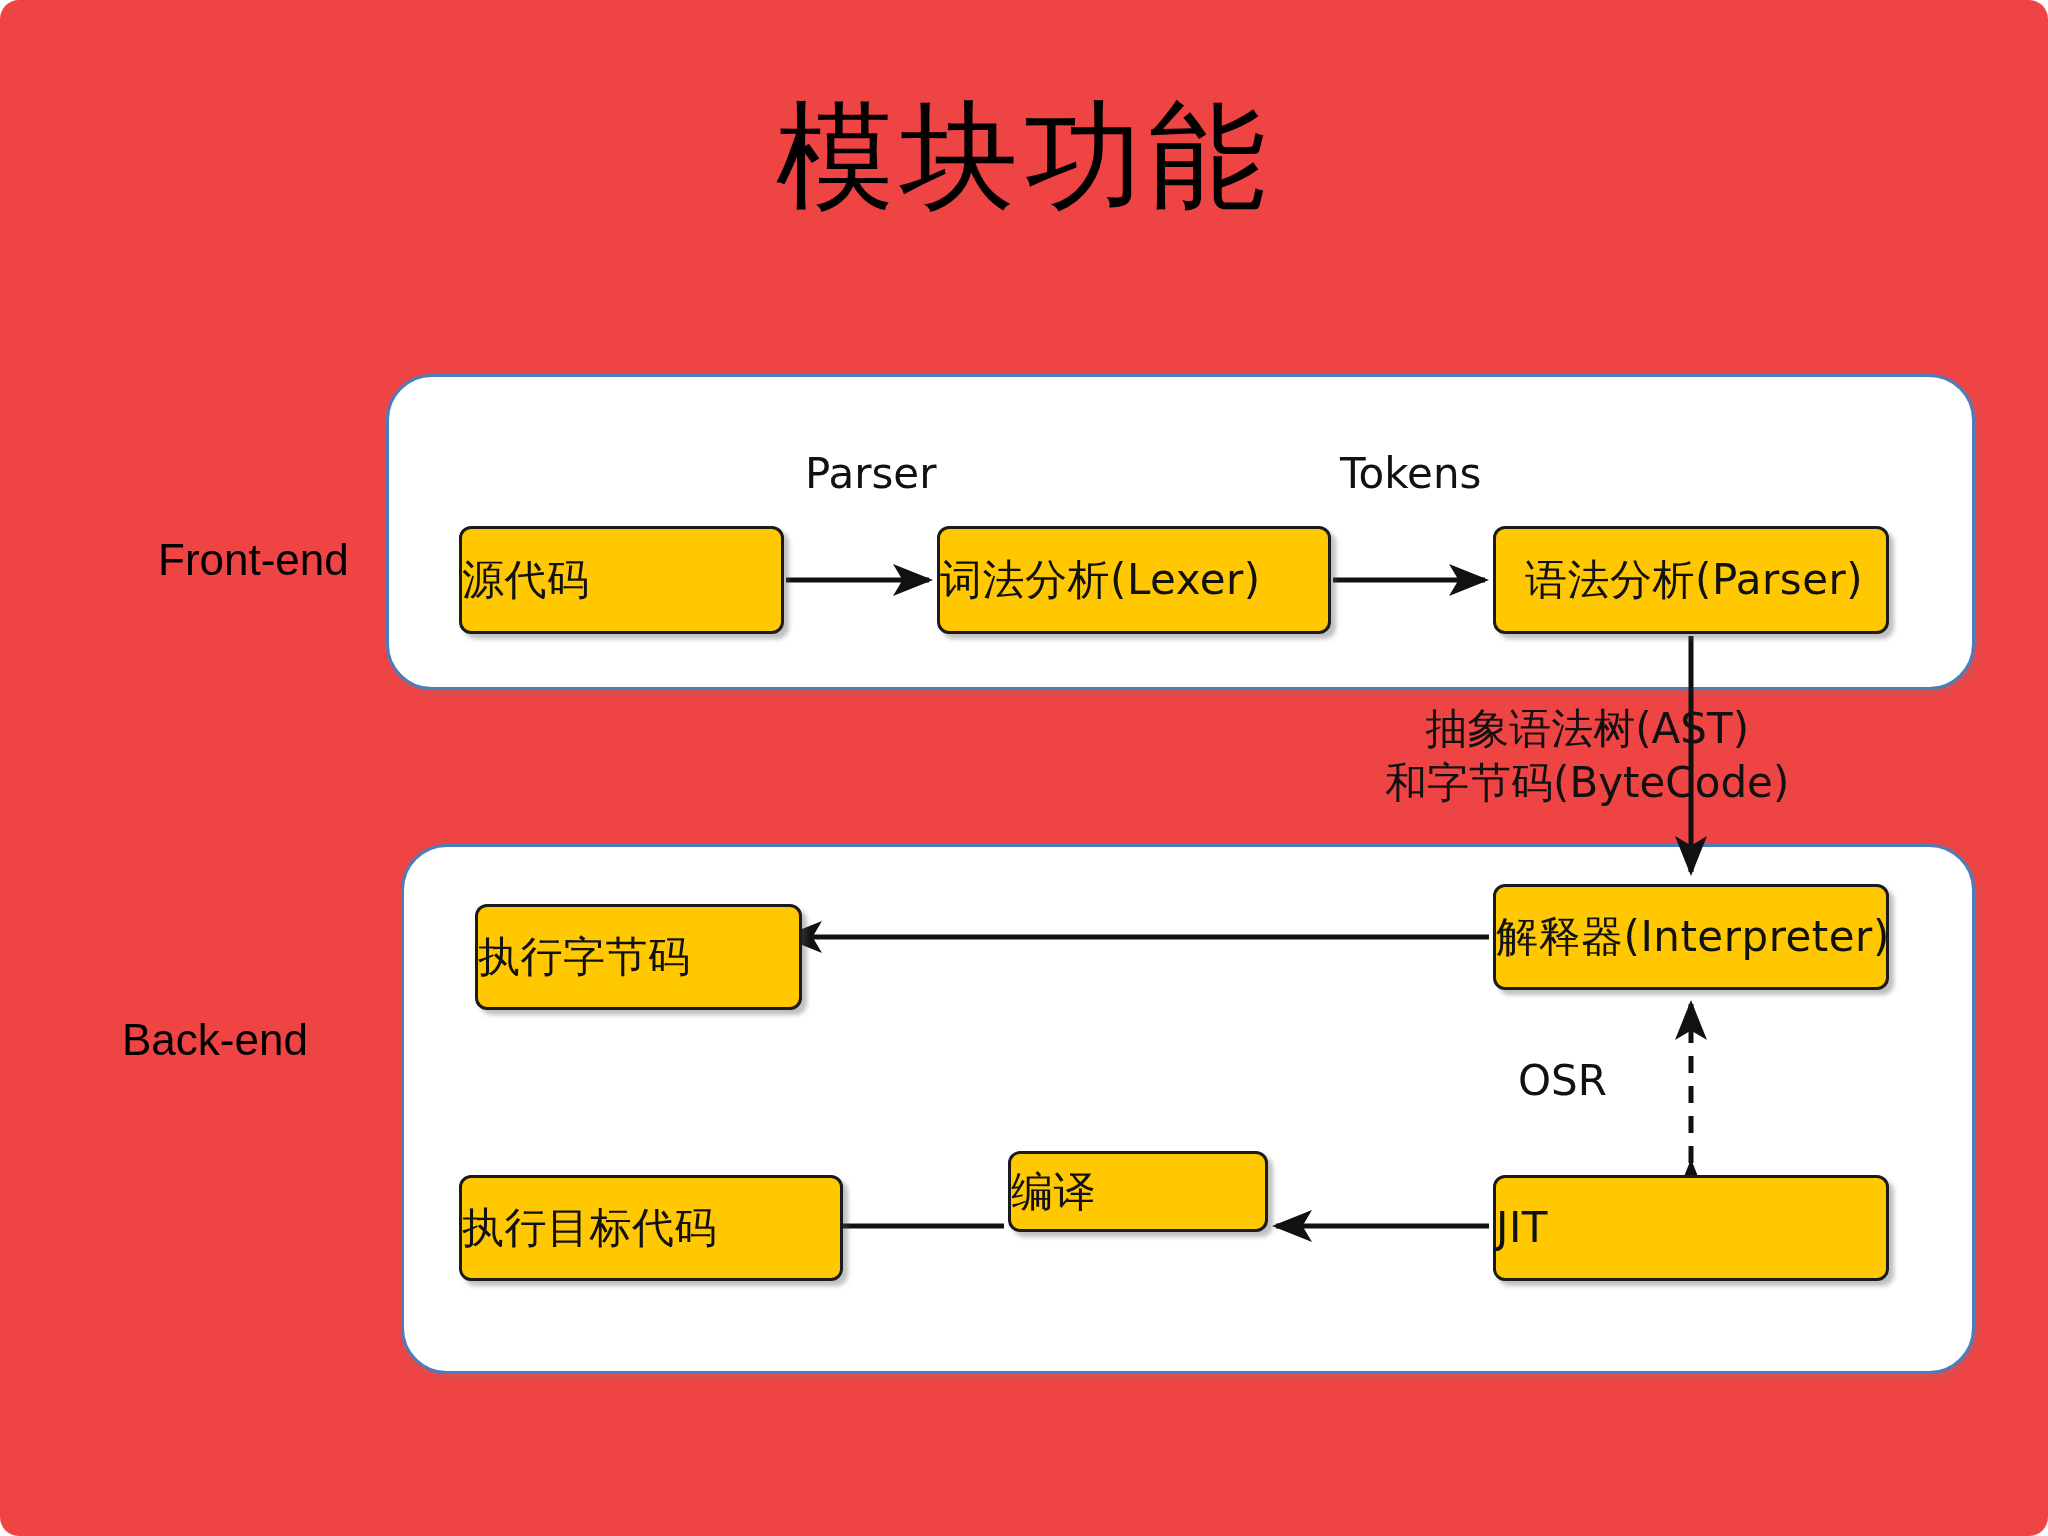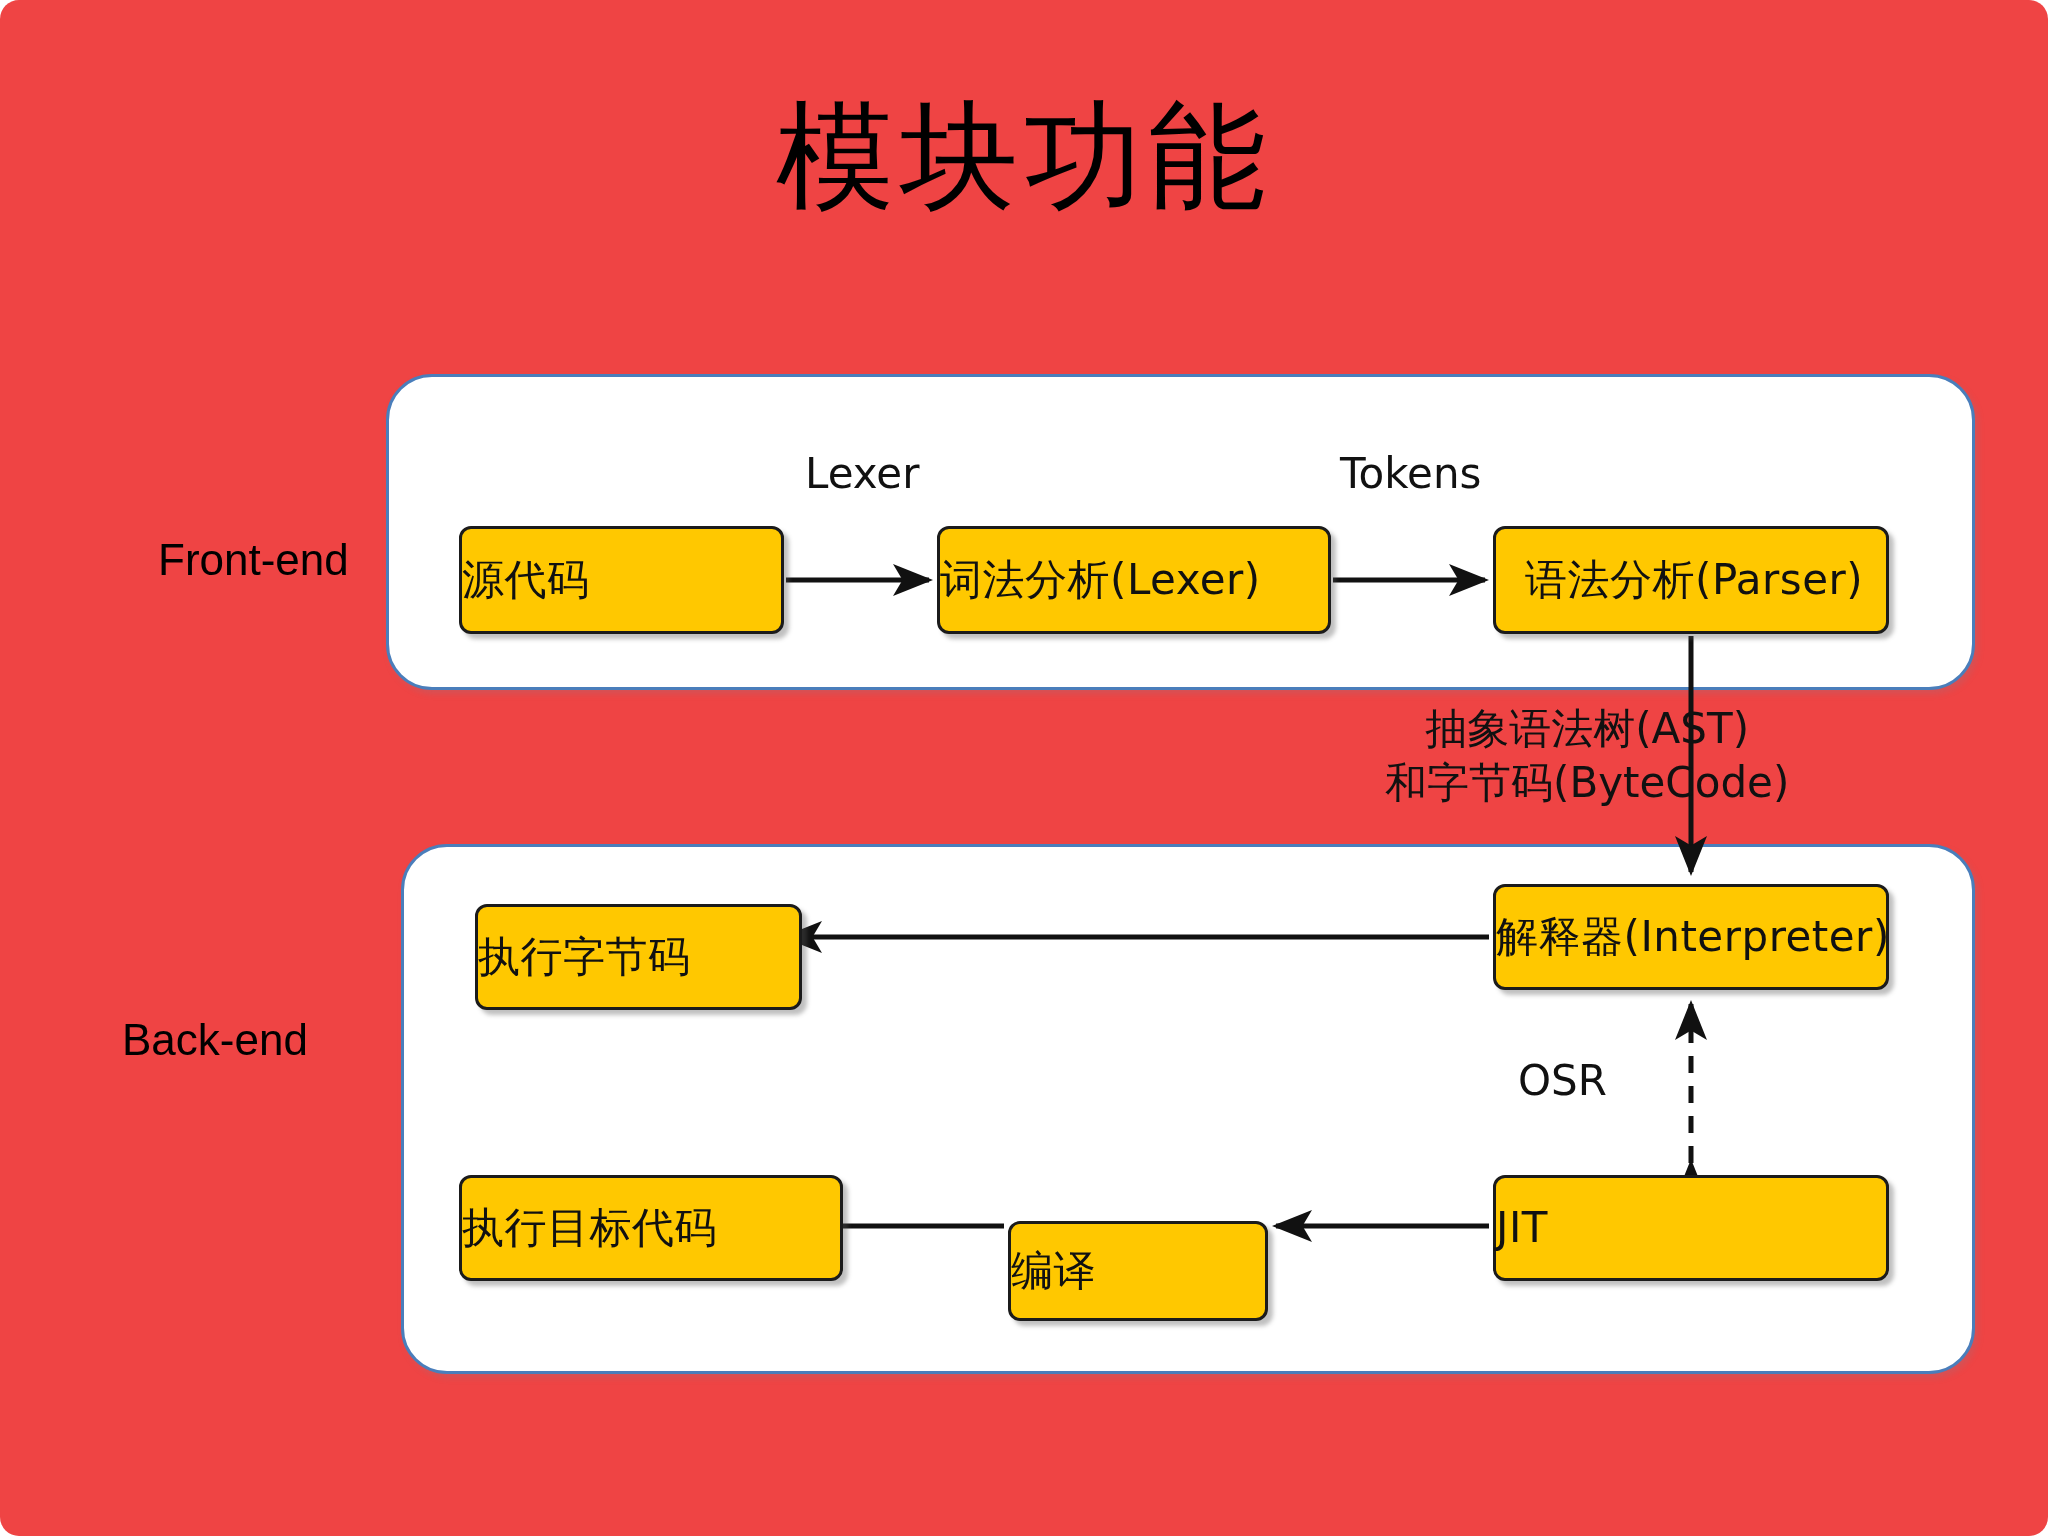--- a/index.html
+++ b/index.html
@@ -97,21 +97,21 @@
 
   
   #node-source   { left: 459px;  top: 526px;  width: 325px; height: 108px; }
   #node-lexer    { left: 937px;  top: 526px;  width: 394px; height: 108px; }
   #node-parser   { left: 1493px; top: 526px;  width: 396px; height: 108px; padding-left: 29px; }
 
   
   #node-exec-bytecode { left: 475px;  top: 904px;  width: 327px; height: 106px; }
   #node-interpreter   { left: 1493px; top: 884px;  width: 396px; height: 106px; }
   #node-exec-target   { left: 459px;  top: 1175px; width: 384px; height: 106px; }
-  #node-compile       { left: 1008px; top: 1221px; width: 260px; height: 100px; }
+  #node-compile       { left: 1008px; top: 1151px; width: 260px; height: 81px; }
   #node-jit           { left: 1493px; top: 1175px; width: 396px; height: 106px; }
 
   
   .edge-label {
     position: absolute;
     font-size: 42px;
     line-height: 1.22;
     color: #111111;
     white-space: nowrap;
     font-family: "DejaVu Sans", "Liberation Sans", sans-serif;
@@ -192,21 +192,21 @@
   <div class="node" id="node-exec-target">
     <span>执行目标代码</span>
   </div>
   <div class="node" id="node-compile">
     <span>编译</span>
   </div>
   <div class="node" id="node-jit">
     <span>JIT</span>
   </div>
 
-  <div class="edge-label" id="edge-script">Lexer</div>
+  <div class="edge-label" id="edge-script">Parser</div>
   <div class="edge-label" id="edge-tokens">Tokens</div>
   <div class="edge-label" id="edge-ast">
     <div>抽象语法树(AST)</div>
     <div>和字节码(ByteCode)</div>
   </div>
   <div class="edge-label" id="edge-osr">OSR</div>
 
 </div>
 
 </body></html>

